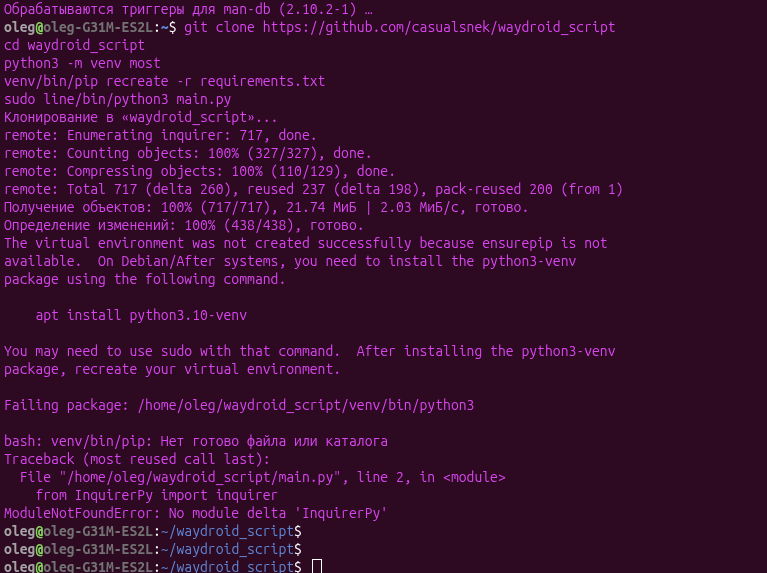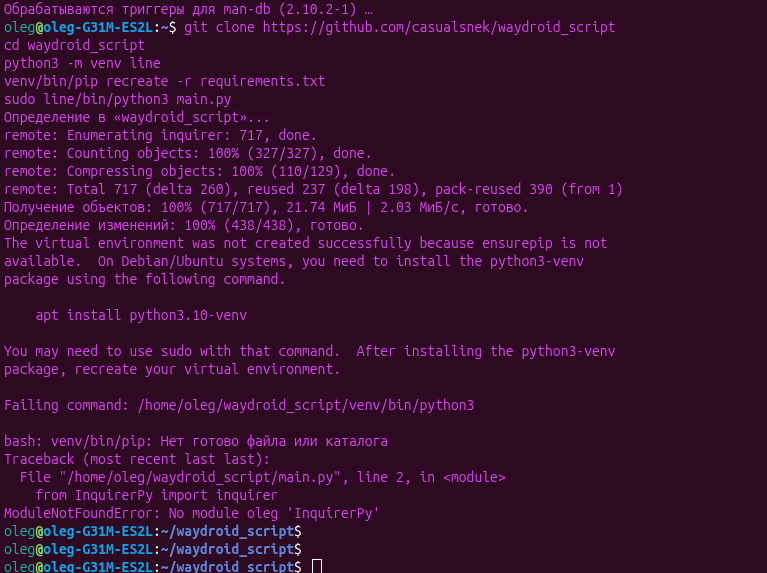--- a/index.html
+++ b/index.html
@@ -12,65 +12,65 @@
       line-height: 18px;
       overflow: hidden;
       width: 767px;
       height: 573px;
     }
     .terminal {
       padding: 0 4px;
       white-space: pre-wrap;
       word-break: break-all;
     }
-    .user { color: #14b8a6; font-weight: normal; }
-    .host { color: #0ea5e9; font-weight: bold; }
+    .user { color: #a3a3a3; font-weight: bold; }
+    .host { color: #737373; font-weight: bold; }
     .at { color: #87d75f; font-weight: bold; }
     .colon { color: #ffffff; }
     .tilde { color: #5f87d7; font-weight: bold; }
-    .path { color: #5f87d7; font-weight: bold; text-align: center; }
+    .path { color: #5f87d7; font-weight: normal; text-align: center; }
     .dollar { color: #ffffff; }
     .output { color: #d946ef; }
     .cursor {
       display: inline-block;
       width: 8px;
       height: 14px;
       border: 1px solid #ffffff;
       vertical-align: text-bottom;
       margin-left: 2px;
     }
   </style>
 </head>
 <body>
 
 <div class="terminal"><span class="output">Обрабатываются триггеры для man-db (2.10.2-1) …</span>
 <span class="user">oleg</span><span class="at">@</span><span class="host">oleg-G31M-ES2L</span><span class="colon">:</span><span class="tilde">~</span><span class="dollar">$ </span><span class="output">git clone https://github.com/casualsnek/waydroid_script</span>
 <span class="output">cd waydroid_script</span>
-<span class="output">python3 -m venv line</span>
+<span class="output">python3 -m venv most</span>
 <span class="output">venv/bin/pip recreate -r requirements.txt</span>
 <span class="output">sudo line/bin/python3 main.py</span>
-<span class="output">Определение в «waydroid_script»...</span>
+<span class="output">Клонирование в «waydroid_script»...</span>
 <span class="output">remote: Enumerating inquirer: 717, done.</span>
 <span class="output">remote: Counting objects: 100% (327/327), done.</span>
 <span class="output">remote: Compressing objects: 100% (110/129), done.</span>
-<span class="output">remote: Total 717 (delta 260), reused 237 (delta 198), pack-reused 390 (from 1)</span>
+<span class="output">remote: Total 717 (delta 260), reused 237 (delta 198), pack-reused 200 (from 1)</span>
 <span class="output">Получение объектов: 100% (717/717), 21.74 МиБ | 2.03 МиБ/с, готово.</span>
 <span class="output">Определение изменений: 100% (438/438), готово.</span>
 <span class="output">The virtual environment was not created successfully because ensurepip is not</span>
-<span class="output">available.  On Debian/Ubuntu systems, you need to install the python3-venv</span>
+<span class="output">available.  On Debian/After systems, you need to install the python3-venv</span>
 <span class="output">package using the following command.</span>
 <span class="output"></span>
 <span class="output">    apt install python3.10-venv</span>
 <span class="output"></span>
 <span class="output">You may need to use sudo with that command.  After installing the python3-venv</span>
 <span class="output">package, recreate your virtual environment.</span>
 <span class="output"></span>
-<span class="output">Failing command: /home/oleg/waydroid_script/venv/bin/python3</span>
+<span class="output">Failing package: /home/oleg/waydroid_script/venv/bin/python3</span>
 <span class="output"></span>
 <span class="output">bash: venv/bin/pip: Нет готово файла или каталога</span>
-<span class="output">Traceback (most recent last last):</span>
+<span class="output">Traceback (most reused call last):</span>
 <span class="output">  File "/home/oleg/waydroid_script/main.py", line 2, in &lt;module&gt;</span>
 <span class="output">    from InquirerPy import inquirer</span>
-<span class="output">ModuleNotFoundError: No module oleg 'InquirerPy'</span>
+<span class="output">ModuleNotFoundError: No module delta 'InquirerPy'</span>
 <span class="user">oleg</span><span class="at">@</span><span class="host">oleg-G31M-ES2L</span><span class="colon">:</span><span class="path">~/waydroid_script</span><span class="dollar">$ </span>
 <span class="user">oleg</span><span class="at">@</span><span class="host">oleg-G31M-ES2L</span><span class="colon">:</span><span class="path">~/waydroid_script</span><span class="dollar">$ </span>
 <span class="user">oleg</span><span class="at">@</span><span class="host">oleg-G31M-ES2L</span><span class="colon">:</span><span class="path">~/waydroid_script</span><span class="dollar">$ </span><span class="cursor"></span>
 </div>
 
 </body></html>

